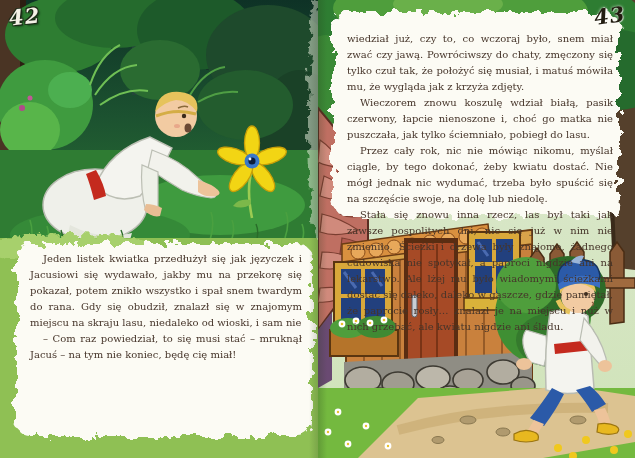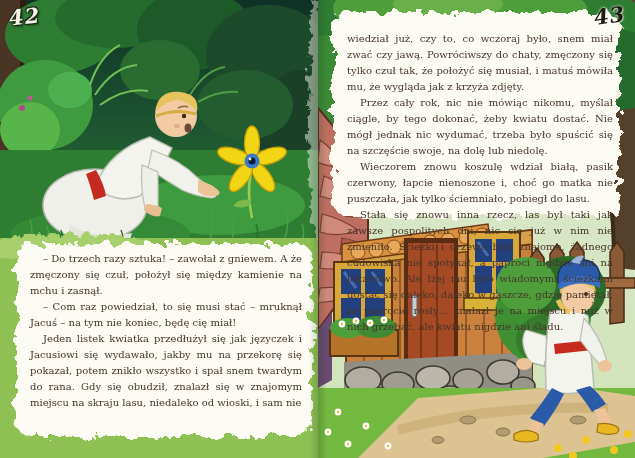--- a/index.html
+++ b/index.html
@@ -115,23 +115,22 @@
       <rect x="0" y="238" width="318" height="220" fill="#8fc054"></rect>
       <ellipse cx="70" cy="248" rx="90" ry="14" fill="#a7d06c" filter="url(#rough2)"></ellipse>
       <rect x="16" y="244" width="296" height="192" rx="14" fill="#fcfbf4" filter="url(#rough)"></rect>
       <rect x="30" y="250" width="274" height="176" fill="#fcfbf4"></rect>
       <ellipse cx="318" cy="120" rx="10" ry="120" fill="#eef4e2" opacity=".5" filter="url(#rough2)"></ellipse>
     </svg>
 
     <div class="pageno pageno-left">42</div>
 
     <div class="textblock tb-left">
-      <p>– Do trzech razy sztuka! – zawołał z gniewem. A że zmęczony się czuł, położył się między kamienie na mchu i zasnął.</p>
+      <p>Jeden listek kwiatka przedłużył się jak języczek i Jacusiowi się wydawało, jakby mu na przekorę się pokazał, potem znikło wszystko i spał snem twardym do rana. Gdy się obudził, znalazł się w znajomym miejscu na skraju lasu, niedaleko od wioski, i sam nie</p>
       <p>– Com raz powiedział, to się musi stać – mruknął Jacuś – na tym nie koniec, będę cię miał!</p>
-      <p>Jeden listek kwiatka przedłużył się jak języczek i Jacusiowi się wydawało, jakby mu na przekorę się pokazał, potem znikło wszystko i spał snem twardym do rana. Gdy się obudził, znalazł się w znajomym miejscu na skraju lasu, niedaleko od wioski, i sam nie</p>
     </div>
   </div>
 
   <div class="page page-right">
     <svg class="art" width="317" height="458" viewBox="0 0 317 458">
       <defs>
         <filter id="roughR" x="-15%" y="-15%" width="130%" height="130%">
           <feTurbulence type="fractalNoise" baseFrequency="0.085" numOctaves="3" seed="11" result="n"></feTurbulence>
           <feDisplacementMap in="SourceGraphic" in2="n" scale="17"></feDisplacementMap>
         </filter>
@@ -324,20 +323,20 @@
       </g>
 
       <rect x="14" y="12" width="288" height="204" rx="16" fill="#fcfbf4" filter="url(#roughR)"></rect>
       <rect x="29" y="26" width="266" height="186" fill="#fcfbf4"></rect>
     </svg>
 
     <div class="pageno pageno-right">43</div>
 
     <div class="textblock tb-right">
       <p class="noindent">wiedział już, czy to, co wczoraj było, snem miał zwać czy jawą. Powróciwszy do chaty, zmęczony się tylko czuł tak, że położyć się musiał, i matuś mówiła mu, że wygląda jak z krzyża zdjęty.</p>
+      <p>Wieczorem znowu koszulę wdział białą, pasik czerwony, łapcie nienoszone i, choć go matka nie puszczała, jak tylko ściemniało, pobiegł do lasu.</p>
       <p>Przez cały rok, nic nie mówiąc nikomu, myślał ciągle, by tego dokonać, żeby kwiatu dostać. Nie mógł jednak nic wydumać, trzeba było spuścić się na szczęście swoje, na dolę lub niedolę.</p>
-      <p>Wieczorem znowu koszulę wdział białą, pasik czerwony, łapcie nienoszone i, choć go matka nie puszczała, jak tylko ściemniało, pobiegł do lasu.</p>
       <p>Stała się znowu inna rzecz, las był taki jak zawsze pospolitych dni, nic się już w nim nie zmieniło. Ścieżki i drzewa były znajome, żadnego cudowiska nie spotykał, a paproci nigdzie ani na lekarstwo. Ale lżej mu było wiadomymi ścieżkami dostać się daleko, daleko w gąszcze, gdzie pamiętał, że paprocie rosły… znalazł je na miejscu i nuż w nich grzebać, ale kwiatu nigdzie ani śladu.</p>
     </div>
   </div>
 
   <div class="gutter"></div>
 </div>
 
 </body></html>

